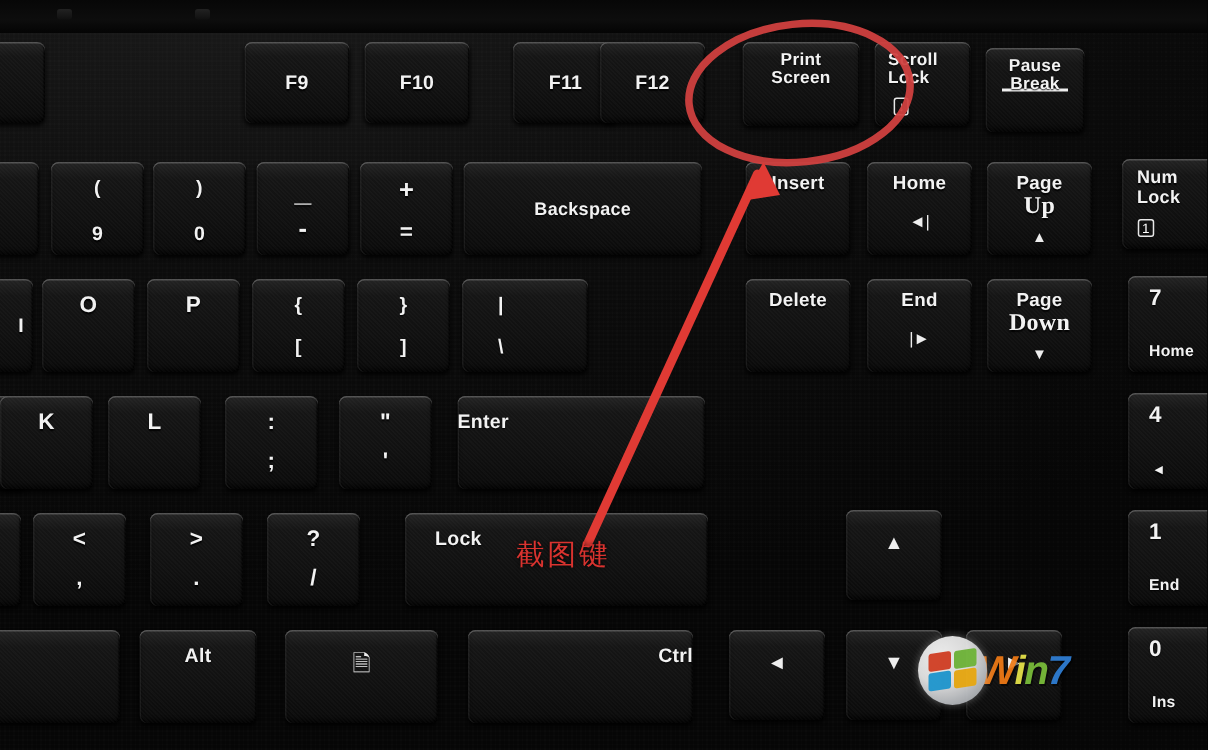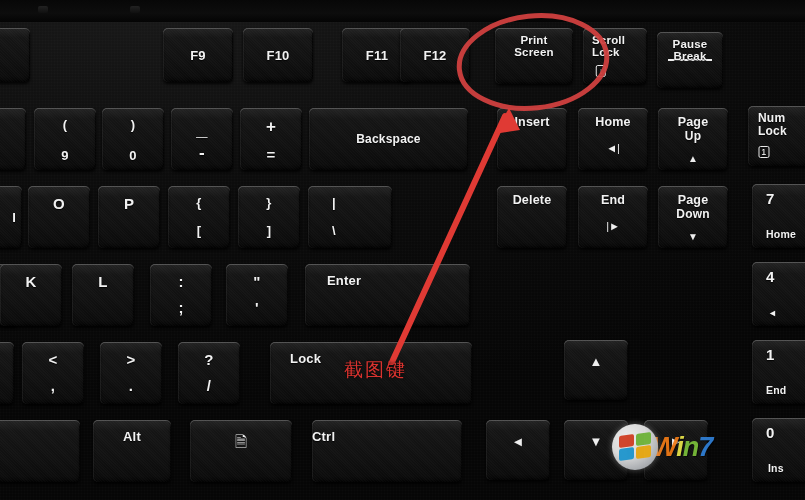--- a/index.html
+++ b/index.html
@@ -40,21 +40,21 @@
     font-weight:bold;letter-spacing:.2px;text-shadow:0 1px 1px rgba(0,0,0,.9);}
 
   
   .l-center{top:50%;transform:translateY(-50%);font-size:13px;}
   .l-two-top{top:14%;font-size:13px;}
   .l-two-bot{bottom:12%;font-size:13px;}
   .l-stack1{top:10%;font-size:11.5px;line-height:12px;}
   .l-stack2{top:32%;font-size:11.5px;line-height:12px;}
   .l-word{top:50%;transform:translateY(-50%);font-size:12px;}
   .l-nav-top{top:12%;font-size:12.5px;}
-  .l-nav-bot{top:34%;font-size:12px;}
+  .l-nav-bot{top:34%;font-size:16px;font-family:Liberation Serif, serif;}
   .l-sym{bottom:16%;font-size:13px;}
   .l-np-top{top:10%;font-size:15px;}
   .l-np-bot{bottom:12%;font-size:10.5px;}
   .glyph{position:absolute;left:0;right:0;text-align:center;font-size:11px;color:#eee;}
   .boxind{position:absolute;left:50%;transform:translateX(-50%);
     border:1.4px solid #e8e8e8;border-radius:2px;font-size:9px;line-height:10px;
     padding:0 2px;color:#fff;}
   .pausebar{position:absolute;left:50%;transform:translateX(-50%);
     height:1.5px;background:#eee;}
 
@@ -205,21 +205,21 @@
   </div>
   <div class="key" style="left:150px;top:264px;width:62px;height:62px">
     <span class="lab l-two-top" style="font-size:15px">:</span>
     <span class="lab l-sym" style="font-size:15px">;</span>
   </div>
   <div class="key" style="left:226px;top:264px;width:62px;height:62px">
     <span class="lab l-two-top" style="font-size:15px">"</span>
     <span class="lab l-sym" style="font-size:15px">'</span>
   </div>
   <div class="key" style="left:305px;top:264px;width:165px;height:62px">
-    <span class="lab l-two-top" style="text-align:left;padding-left:22px">Enter</span>
+    <span class="lab l-two-top" style="text-align:left;">Enter</span>
   </div>
   <div class="key" style="left:752px;top:262px;width:70px;height:64px">
     <span class="lab l-np-top" style="text-align:left;padding-left:14px">4</span>
     <span class="lab l-np-bot" style="text-align:left;padding-left:16px;font-size:9px">◄</span>
   </div>
 
   <div class="key" style="left:-42px;top:342px;width:56px;height:62px"></div>
   <div class="key" style="left:22px;top:342px;width:62px;height:62px">
     <span class="lab l-two-top" style="font-size:15px">&lt;</span>
     <span class="lab l-sym" style="font-size:15px">,</span>
@@ -244,21 +244,21 @@
   </div>
 
   <div class="key" style="left:-60px;top:420px;width:140px;height:62px"></div>
   <div class="key" style="left:93px;top:420px;width:78px;height:62px">
     <span class="lab l-two-top">Alt</span>
   </div>
   <div class="key" style="left:190px;top:420px;width:102px;height:62px">
     <span class="glyph" style="top:11px;font-size:15px">🗎</span>
   </div>
   <div class="key" style="left:312px;top:420px;width:150px;height:62px">
-    <span class="lab l-two-top" style="text-align:left;">Ctrl</span>
+    <span class="lab l-two-top" style="text-align:right;">Ctrl</span>
   </div>
   <div class="key" style="left:486px;top:420px;width:64px;height:60px">
     <span class="glyph" style="top:14px;font-size:13px">◄</span>
   </div>
   <div class="key" style="left:564px;top:420px;width:64px;height:60px">
     <span class="glyph" style="top:14px;font-size:13px">▼</span>
   </div>
   <div class="key" style="left:644px;top:420px;width:64px;height:60px">
     <span class="glyph" style="top:14px;font-size:13px">►</span>
   </div>

